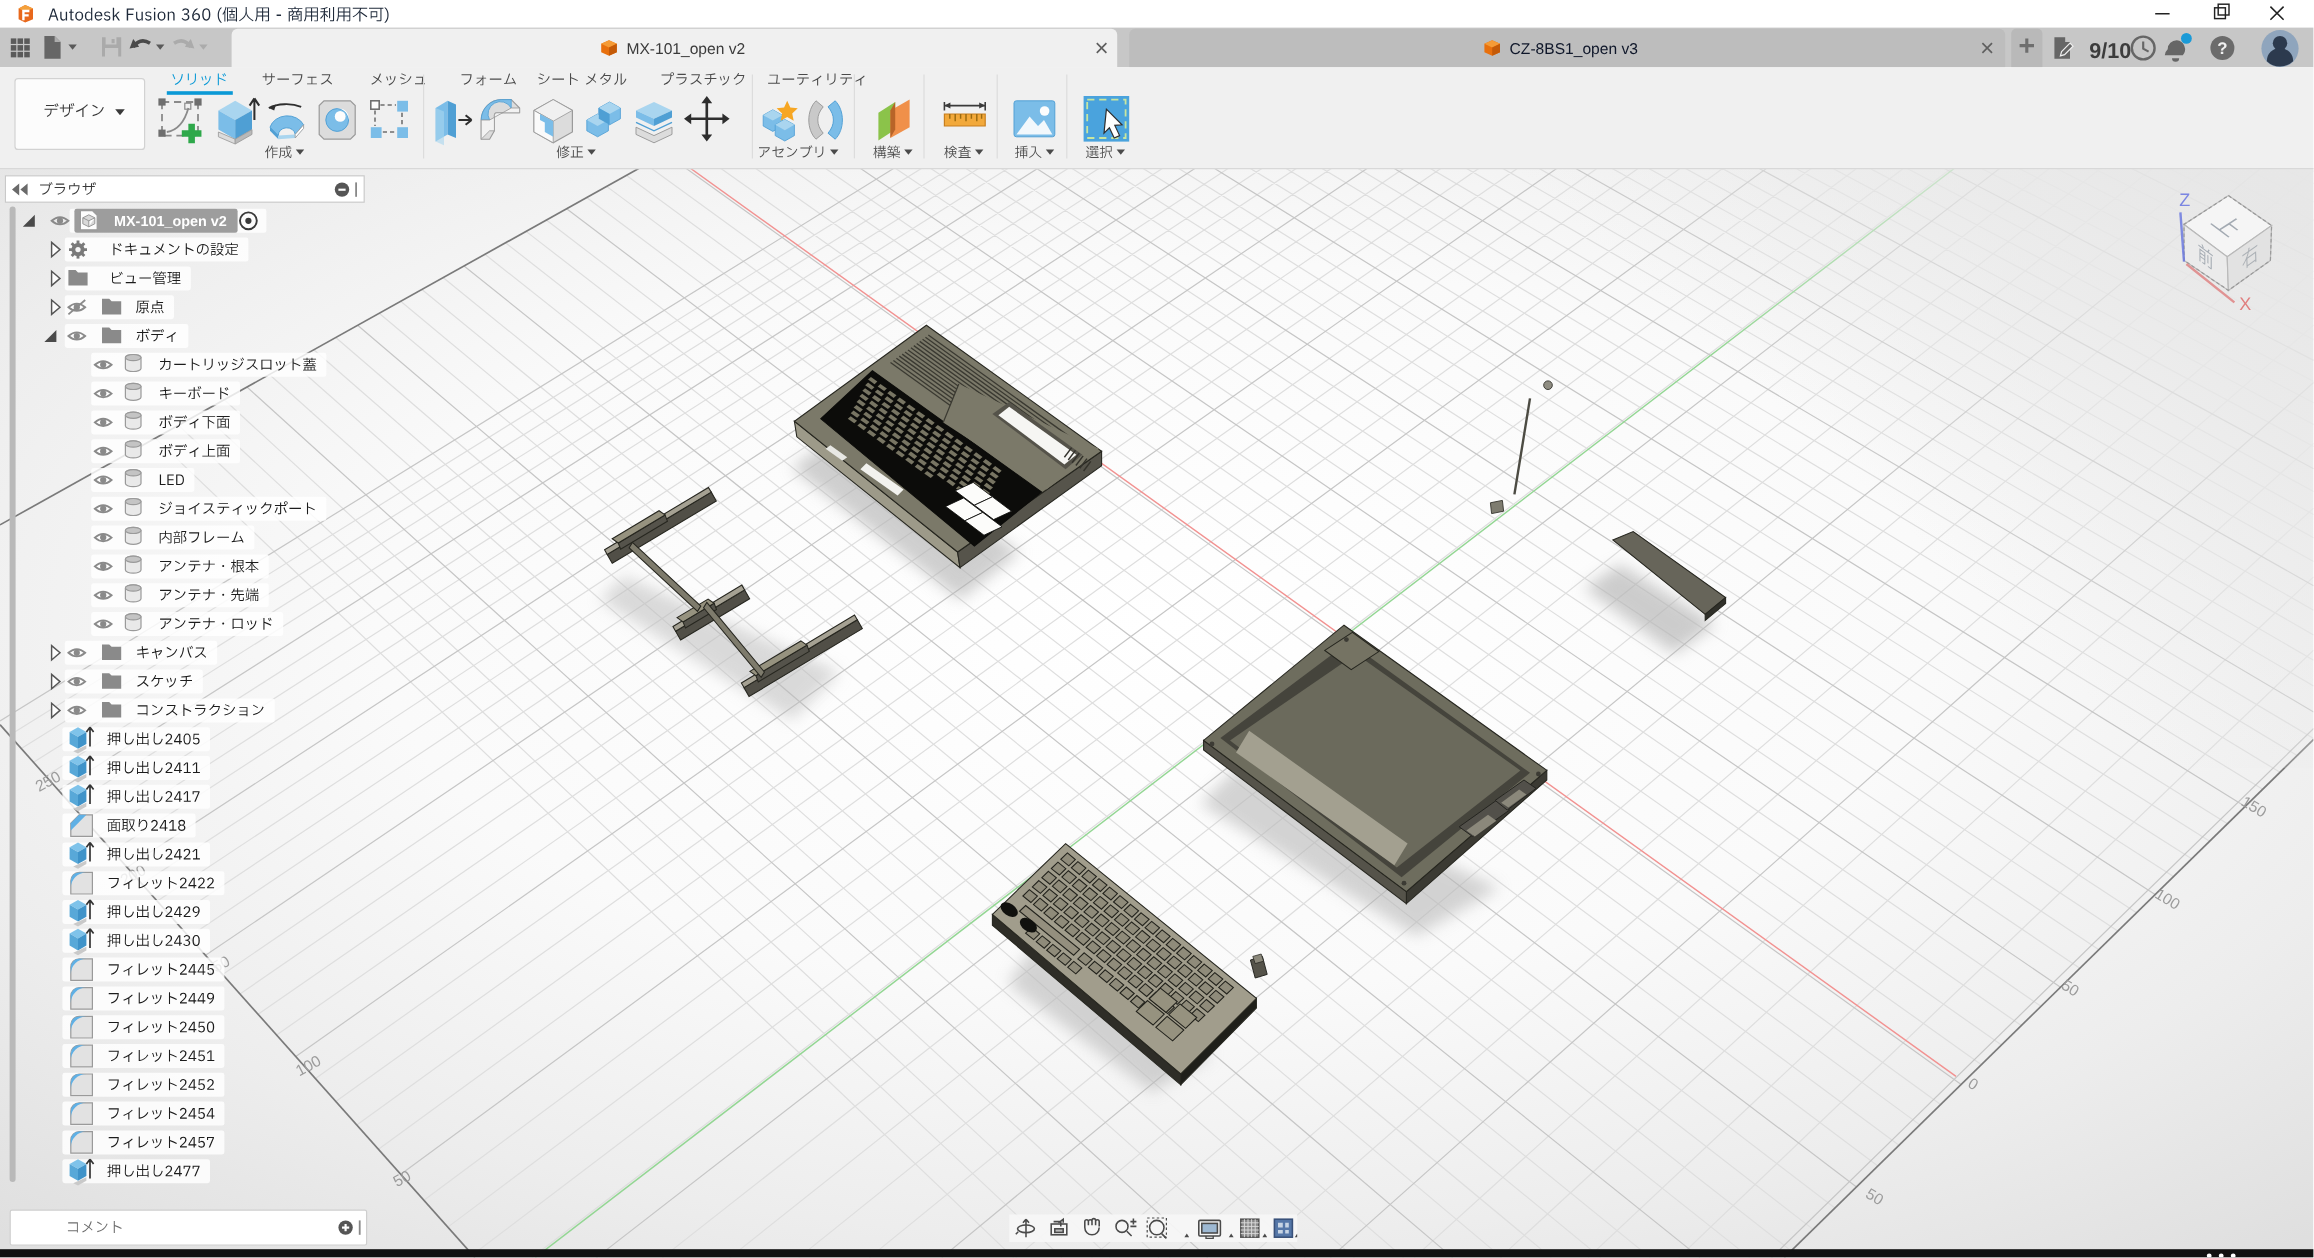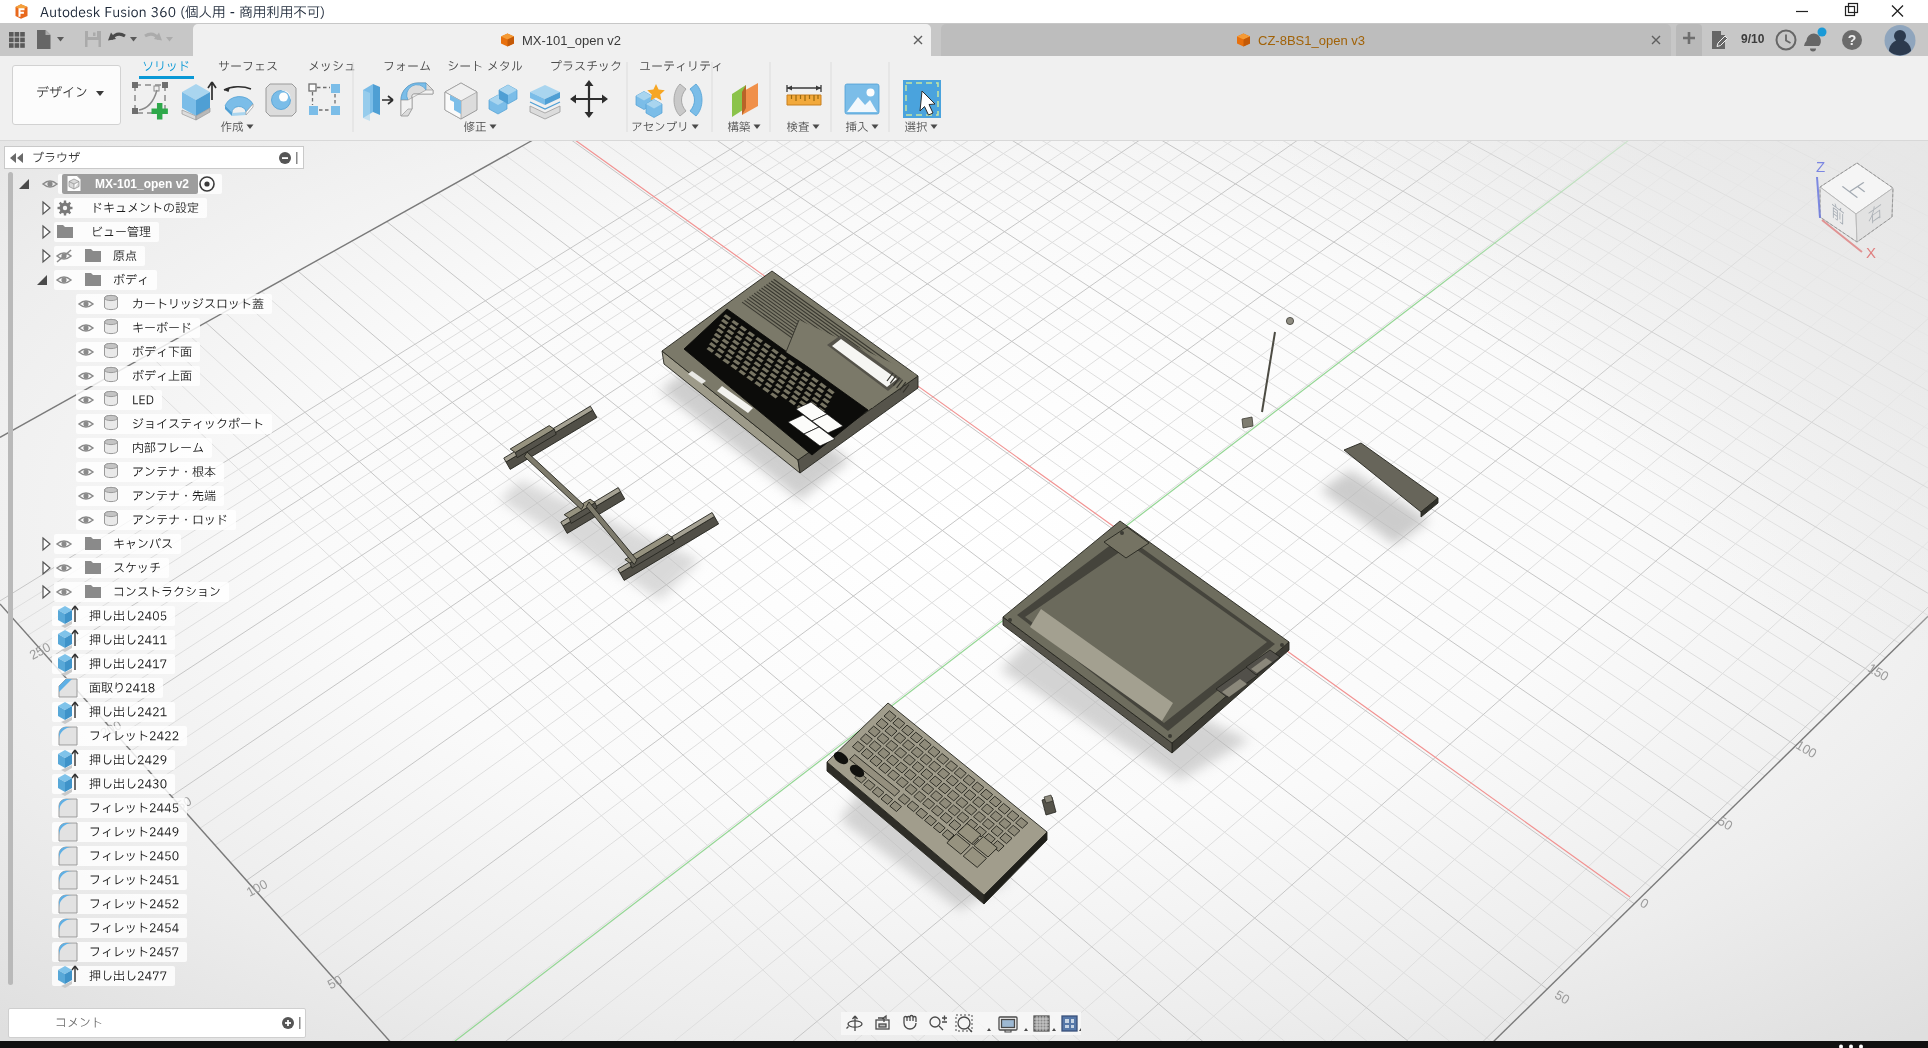--- a/index.html
+++ b/index.html
@@ -380,21 +380,21 @@
 <div class="abs" style="left:522px;top:33px;font-size:13px;color:#3a3a3a">MX-101_open v2</div>
 <svg class="abs" style="left:910px;top:32px" width="16" height="16" viewBox="0 0 16 16">
 <path d="M4,4 L12,12 M12,4 L4,12" stroke="#5f5f5f" stroke-width="1.4"></path>
     </svg>
 <div class="abs" style="left:941px;top:24px;width:730px;height:32px;background:#bdbdbd;border-radius:5px 5px 0 0"></div>
 <svg class="abs" style="left:1235px;top:32px" width="17" height="16" viewBox="0 0 17 16">
 <path d="M2,4.5 L8.5,1.5 15,4.5 15,11.5 8.5,14.5 2,11.5Z" fill="#e8700d"></path>
 <path d="M2,4.5 L8.5,7.5 15,4.5 8.5,1.5Z" fill="#f59b36"></path>
 <path d="M8.5,7.5 L8.5,14.5 15,11.5 15,4.5Z" fill="#c45a08"></path>
     </svg>
-<div class="abs" style="left:1258px;top:33px;font-size:13px;color:#a16207">CZ-8BS1_open v3</div>
+<div class="abs" style="left:1258px;top:33px;font-size:13px;color:#0f172a">CZ-8BS1_open v3</div>
 <svg class="abs" style="left:1648px;top:32px" width="16" height="16" viewBox="0 0 16 16">
 <path d="M4,4 L12,12 M12,4 L4,12" stroke="#5f5f5f" stroke-width="1.4"></path>
     </svg>
 <div class="abs" style="left:1676px;top:24px;width:26px;height:32px;background:#b9b9b9;border-radius:4px 4px 0 0"></div>
 <svg class="abs" style="left:1676px;top:24px" width="252px" height="32" viewBox="0 0 252 32">
 <path d="M13,8 v12 M7,14 h12" stroke="#6e6e6e" stroke-width="2.6"></path>
 <g fill="#666666">
  <path d="M36,7 h9 l4,4 v14 h-13Z M45,7 v4 h4Z" fill="#666666"></path>
  <path d="M42,19 l7,-7 2.5,2.5 -7,7 -3.5,1Z" fill="#666666" stroke="#f0f0f0" stroke-width="1"></path>
 </g>
@@ -402,21 +402,21 @@
 <path d="M110,10.5 v6 l4.5,2.5" stroke="#666" stroke-width="1.8" fill="none"></path>
 <path d="M143,22 a7.5,7.5 0 0 0 -5,-12.4 a7.5,7.5 0 0 0 -7.6,7.4 a7.5,7.5 0 0 0 -2.4,5Z" fill="#666"></path>
 <path d="M134,24.5 a3,3 0 0 0 6,0Z" fill="#666"></path>
 <circle cx="146" cy="8" r="4.5" fill="#1a9ad7"></circle>
 <circle cx="176" cy="16" r="10" fill="#6b6b6b"></circle>
 <text x="176" y="21" font-size="14" font-weight="bold" fill="#f0f0f0" text-anchor="middle" font-family="Liberation Sans">?</text>
 <circle cx="224" cy="16.5" r="15.5" fill="#8fa5bd"></circle>
 <circle cx="224" cy="12" r="6" fill="#2c3a4e"></circle>
 <path d="M213,27 a11,11 0 0 1 22,0 a16,16 0 0 1 -22,0Z" fill="#2c3a4e"></path>
 </svg>
-<div class="abs" style="left:1741px;top:32px;font-size:12px;color:#3c3c3c;font-weight:bold">9/10</div>
+<div class="abs" style="left:1741px;top:32px;font-size:18px;color:#3c3c3c;font-weight:bold">9/10</div>
 <div class="abs" style="left:0;top:56px;width:1928px;height:84px;background:#f0f0f0;border-bottom:1px solid #d8d8d8"></div>
 <div class="abs" style="left:12px;top:65px;width:107px;height:58px;background:#fcfcfc;border:1px solid #d2d2d2;border-radius:3px"></div>
 <svg class="abs" style="left:36px;top:85px" width="75" height="18" viewBox="0 0 75 18">
       <path d="M11.6 1.1Q12.3 2.2 12.8 3.4L12.1 3.7Q11.5 2.3 10.9 1.4ZM10.6 4.3Q10.2 3.1 9.4 1.9L10.2 1.6Q10.9 2.9 11.3 4ZM2.3 2.4H9.3V3.3H2.3ZM1.1 6.5V5.6H11.8V6.5H7V7.3Q7 9.2 6.2 10.5Q5.3 11.7 3.5 12.5L3 11.6Q4.7 10.9 5.4 9.9Q6.1 8.9 6.1 7.3V6.5Z M25.1 0.9Q25.6 2 26 3.1L25.3 3.4Q24.8 2.1 24.4 1.1ZM23.8 3.8Q23.4 2.7 22.9 1.5L23.6 1.3Q24.2 2.6 24.5 3.6ZM22.4 1.9V4.5H24.9V5.4H22.4V6.5Q22.4 9 21.3 10.4Q20.1 11.8 17.7 12.5L17.3 11.6Q18.8 11.2 19.7 10.5Q20.6 9.9 21.1 8.9Q21.5 8 21.5 6.5V5.4H17.2V8.5H16.3V5.4H13.8V4.5H16.3V2H17.2V4.5H21.5V1.9Z M37.3 2.6Q35.7 4.2 33.6 5.6V12.4H32.6V6.2Q30.4 7.5 27.7 8.5L27.3 7.6Q29.9 6.7 32.4 5.2Q34.9 3.7 36.6 1.9Z M44.9 5.4Q43.1 4.1 40.9 3.1L41.4 2.3Q43.6 3.3 45.5 4.6ZM41.1 10.9Q43.4 10.4 45 9.6Q46.6 8.8 47.7 7.4Q48.9 6 49.8 4L50.5 4.5Q49.3 7.7 47.1 9.4Q44.9 11.1 41.3 11.8Z" fill="#3a3a3a"></path>
       <path d="M60,6 l8,0 -4,5Z" fill="#3a3a3a"></path>
     </svg>
 <svg class="abs" style="left:0;top:60px" width="760" height="16" viewBox="0 0 760 16">
       <g transform="translate(142.0 0)">
         <path d="M3.6 10.1Q5.5 9.3 6.7 8.1Q7.9 7 8.6 5.4Q9.2 3.9 9.5 1.7L10.4 1.8Q10.1 4.1 9.4 5.8Q8.7 7.5 7.4 8.7Q6.1 10 4.1 10.9ZM3.3 6.1Q2.5 3.7 1.6 2.1L2.4 1.7Q2.9 2.6 3.3 3.7Q3.8 4.8 4.1 5.8Z M16 9.9Q17.6 9.5 18.6 8.9Q19.5 8.4 20 7.5Q20.4 6.6 20.4 5.2V1.2H21.3V5.2Q21.3 6.8 20.8 7.9Q20.2 8.9 19.2 9.6Q18.1 10.3 16.4 10.7ZM15.4 6.9H14.5V1.3H15.4Z M29.4 6.5Q29.2 5.1 28.6 3.3L29.4 3.1Q30 5.1 30.3 6.3ZM27.8 10.4Q29.5 9.7 30.5 8.8Q31.5 7.8 32.1 6.6Q32.6 5.3 32.8 3.5L33.7 3.6Q33.5 5.5 32.9 6.9Q32.3 8.3 31.2 9.4Q30 10.4 28.2 11.2ZM26.8 7.1Q26.4 5.4 25.7 3.9L26.6 3.7Q27.2 5.3 27.6 6.9Z M45.7 3.4Q45.1 2.2 44.5 1.3L45.2 1Q45.9 2.1 46.4 3.1ZM40.4 1.2V4.5Q43.3 5.5 46.1 7L45.7 7.8Q43 6.3 40.4 5.4V11H39.5V1.2ZM44.4 4Q43.9 2.9 43.2 1.8L43.9 1.5Q44.7 2.8 45 3.7Z" fill="#0a99d6"></path>
       </g>

